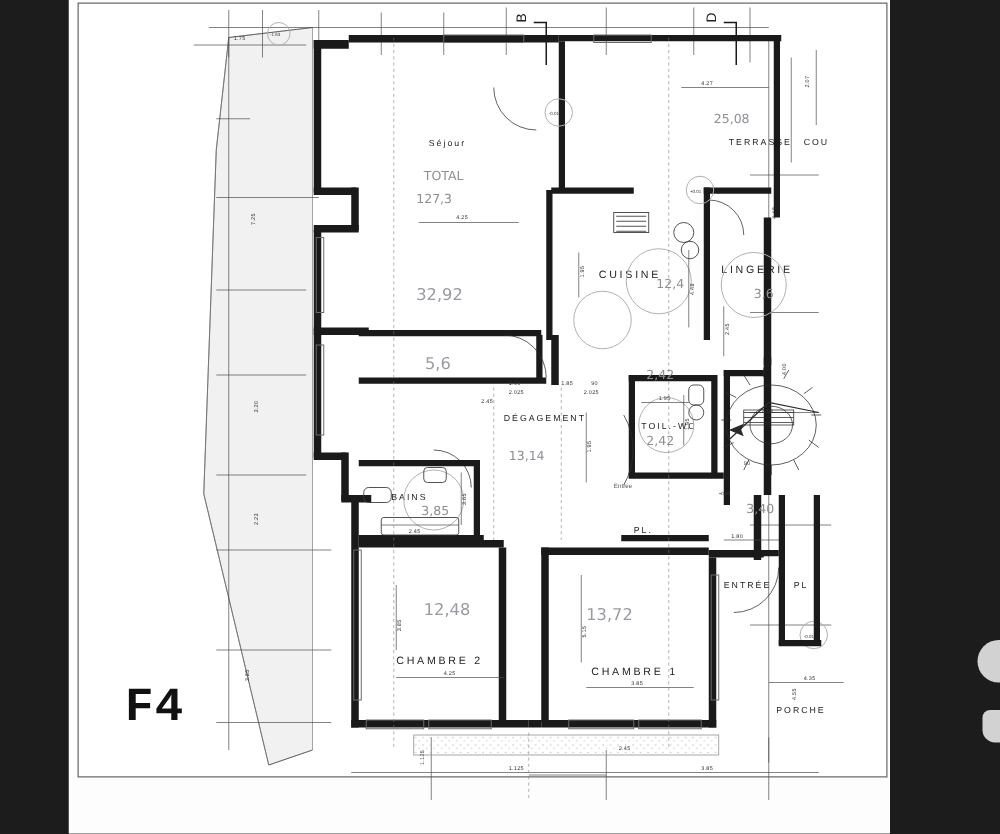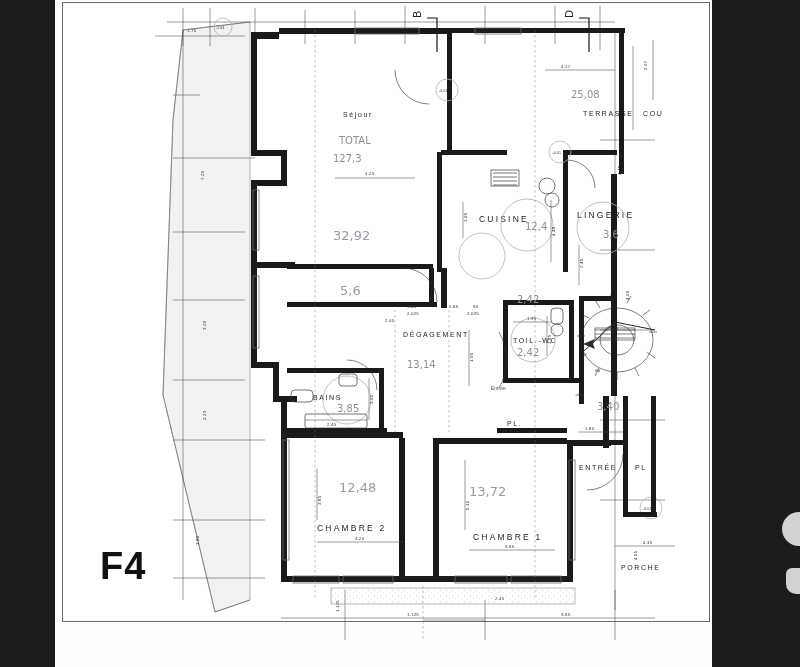--- a/index.html
+++ b/index.html
@@ -23,21 +23,21 @@
   
   .edge-btn{position:absolute;right:-16px;background:#d2d2d2;}
   .edge-btn.round{width:34px;height:34px;border-radius:50%;}
   .edge-btn.pill{width:30px;height:26px;border-radius:6px 6px 10px 10px;}
   #btn-a{top:512px;}
   #btn-b{top:568px;}
 
   
   #f4{
     position:absolute;left:45px;top:545px;
-    font-family:Liberation Sans, sans-serif;
+    font-family:Liberation Mono, monospace;
     font-size:38px;font-weight:700;color:#111;letter-spacing:1px;
   }
 
   .txt{font-family:"Liberation Sans",sans-serif;fill:#2b2b2b;}
   .room{font-size:8.5px;letter-spacing:2.2px;fill:#1d1d1d;}
   .room-sm{font-size:7px;letter-spacing:1.6px;fill:#1d1d1d;}
   .dim{font-size:4.4px;fill:#333;letter-spacing:.2px;}
   .dim-sm{font-size:3.6px;fill:#3a3a3a;}
   .hand{font-family:"DejaVu Sans",sans-serif;font-size:10px;fill:#8f8f96;}
   .hand-lg{font-family:"DejaVu Sans",sans-serif;font-size:13px;fill:#9a9aa2;}

